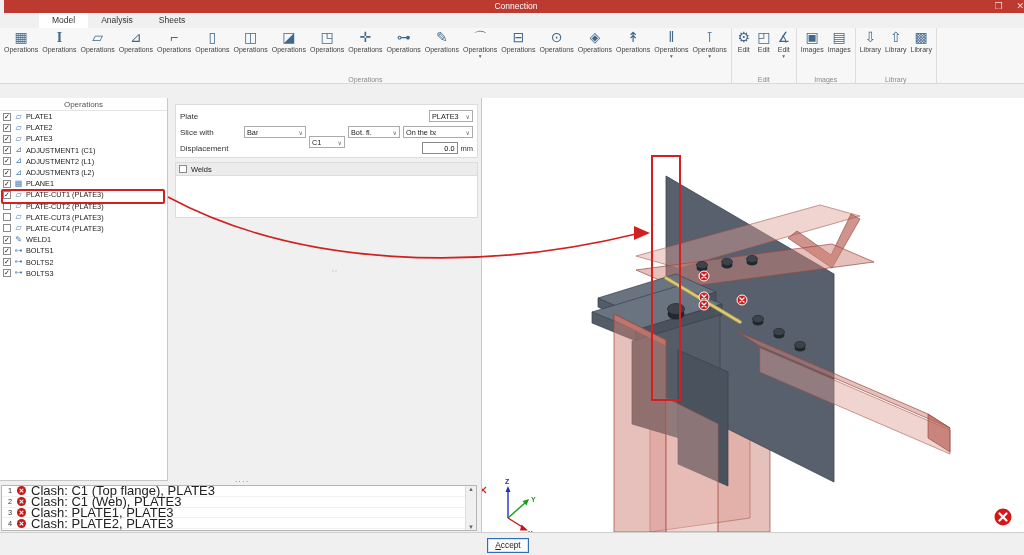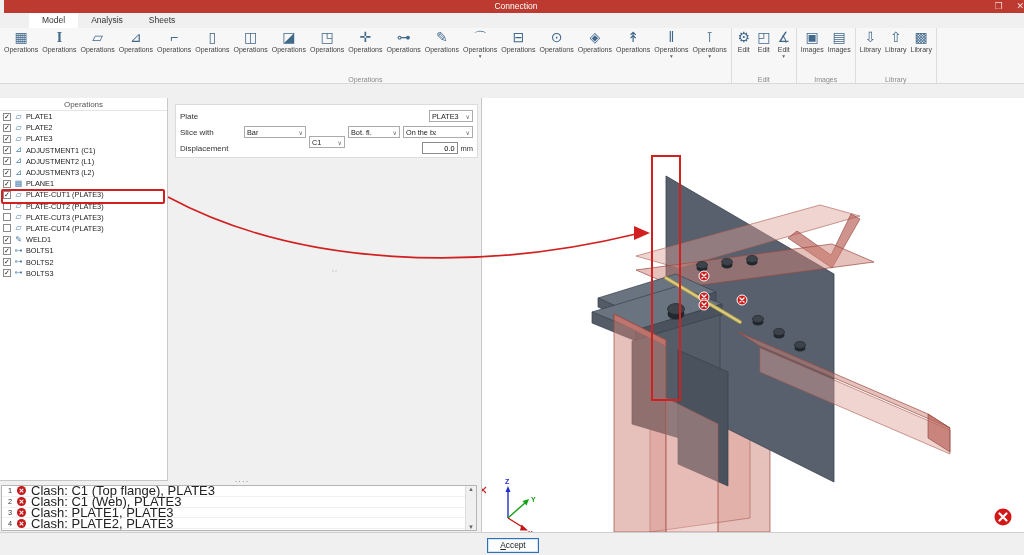--- a/index.html
+++ b/index.html
@@ -8,21 +8,21 @@
   
   #titlebar { position:absolute; left:4px; top:0; width:1024px; height:13px; background:#bd3a31; color:#fff; }
   #titlebar .title { position:absolute; left:0; right:0; top:1px; text-align:center; font-size:8.5px; }
   #titlebar .winbtns { position:absolute; right:4px; top:0; display:flex; gap:14px; }
   #titlebar .winbtns span { font-size:9px; line-height:13px; color:#f3d9d6; cursor:default; }
 
   
   #tabrow { position:absolute; left:0; top:13px; width:1024px; height:15px; background:#f0f0f0; display:flex; align-items:stretch; }
   #qat { display:flex; align-items:center; padding-left:4px; gap:7px; }
   #qat span { font-size:10px; line-height:15px; }
-  #tabs { display:flex; margin-left:4px;align-items:flex-end; }
+  #tabs { display:flex; margin-left:14px;align-items:flex-end; }
   .tab { font-size:8.5px; line-height:15px; padding:0 13px; color:#333; }
   .tab.active { background:#fff; }
   #navtools { position:absolute; right:2px; top:13px; height:15px; display:flex; align-items:center; gap:6px; }
   #navtools span { font-size:9px; }
 
   
   #ribbon { position:absolute; left:0; top:28px; width:1024px; height:56px; background:#f7f7f7; border-bottom:1px solid #d9d9d9; display:flex; }
   .rgroup { position:relative; display:flex; align-items:flex-start; padding:1px 2px 10px 2px; border-right:1px solid #ddd; }
   .rgroup .glabel { position:absolute; bottom:0px; left:0; right:0; text-align:center; font-size:7px; color:#8a8a8a; }
   .ritem { display:flex; flex-direction:column; align-items:center; width:auto; min-width:20px; max-width:48px; padding:0 2px; }
@@ -72,21 +72,21 @@
   #clash { position:absolute; left:1px; top:387px; width:476px; height:46px; background:#fff; border:1px solid #b5b5b5; }
   .crow { display:flex; align-items:center; height:10.8px; border-bottom:1px solid #f0f0f0; padding-left:2px; gap:5px; }
   .cnum { width:8px; font-size:7.3px; color:#333; text-align:right; }
   .cicon { width:9px; height:9px; border-radius:50%; background:#c41818; color:#fff; font-size:6.5px; line-height:9px; text-align:center; font-weight:bold; }
   .ctext { font-size:13px; color:#222; white-space:nowrap; }
   #clash .sb { position:absolute; right:0; top:0; width:11px; height:100%; background:#f0f0f0; border-left:1px solid #dcdcdc; display:flex; flex-direction:column; justify-content:space-between; align-items:center; }
   #clash .sb span { font-size:6px; color:#666; }
 
   
   #bottombar { position:absolute; left:0; top:532px; width:1024px; height:23px; background:#f0f0f0; border-top:1px solid #cfcfcf; }
-  #acceptbtn { position:absolute; left:487px; top:5px; width:52px; height:15px; background:#fdfdfd; border:1px solid #2f6fb4; box-shadow:inset 0 0 0 1px #cfe4f7; font-size:8.3px; text-align:center; line-height:13px; color:#222; }
+  #acceptbtn { position:absolute; left:487px; top:5px; width:42px; height:15px; background:#fdfdfd; border:1px solid #2f6fb4; box-shadow:inset 0 0 0 1px #cfe4f7; font-size:8.3px; text-align:center; line-height:13px; color:#222; }
   #acceptbtn .u { text-decoration:underline; }
 
   
   #arrowsvg { position:absolute; left:0; top:0; width:1024px; height:555px; pointer-events:none; z-index:40; }
   #selbox { position:absolute; left:1px; top:189px; width:164px; height:15px; border:2px solid #d21f1f; border-radius:2px; z-index:41; pointer-events:none; }
 
   
   .pk  { fill:rgba(206,130,120,.5);  stroke:#9c4a42; stroke-width:.7; }
   .pkl { fill:rgba(222,160,150,.45); stroke:#a85a50; stroke-width:.6; }
   .pkd { fill:rgba(180,90,80,.65);   stroke:#8e4038; stroke-width:.6; }
@@ -458,20 +458,26 @@
           <span class="val">On the back face</span>
           <span class="chev">∨</span>
         </div>
       </div>
       <div class="prow">
         <span class="plabel">Displacement</span>
         <div class="numbox">0.0</div>
         <span class="unit">mm</span>
       </div>
     </div>
+    <div class="card" id="card2">
+      <div class="whdr">
+        <span class="cb"></span>
+        <span class="wl">Welds</span>
+      </div>
+    </div>
     <div id="vdots">⁞</div>
   </div>
 
   <div id="viewport">
     <svg viewBox="0 0 542 434" width="542" height="434">
 
       <polygon class="pk" points="236,212 288,236 288,434 236,434"></polygon>
       <polygon class="pkl" points="168,232 268,214 268,420 168,434"></polygon>
 
       <polygon class="dk" points="184,78 352,176 352,384 184,300"></polygon>

